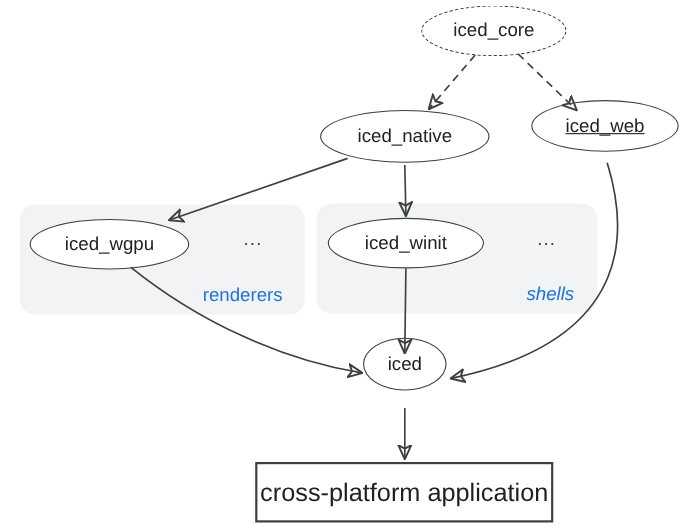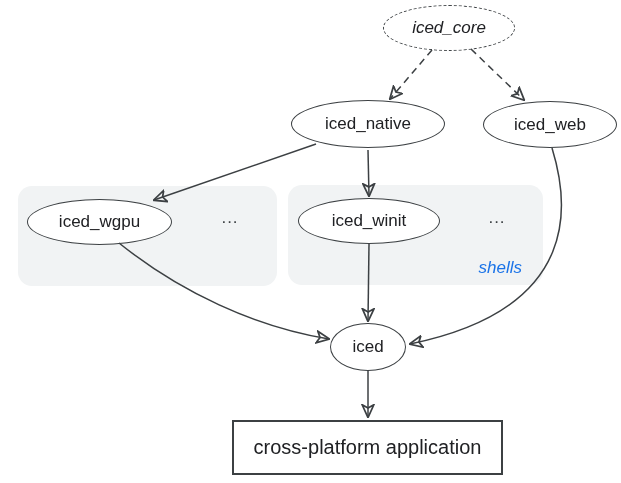--- a/index.html
+++ b/index.html
@@ -21,69 +21,70 @@
   }
   .ellipsis{
     position:absolute;transform:translate(-50%,-50%);font-size:17px;color:var(--stroke);
     letter-spacing:1px;
   }
   .node{
     position:absolute;display:flex;align-items:center;justify-content:center;
     background:#fff;border:1.5px solid var(--stroke);border-radius:50%;
     font-size:17px;color:var(--text);box-sizing:border-box;white-space:nowrap;
   }
-  .node.dashed{border-style:dashed;font-style:italic;}
+  .node.dashed{border-style:dashed;}
   .rect-node{
     position:absolute;display:flex;align-items:center;justify-content:center;
-    background:#fff;border:2px solid var(--stroke);font-size:20px;color:var(--text);
+    background:#fff;border:2px solid var(--stroke);font-size:23px;color:var(--text);
     box-sizing:border-box;white-space:nowrap;
   }
   #edge-layer{
     position:absolute;left:0;top:0;width:621px;height:483px;
     pointer-events:none;z-index:5;
   }
   #edge-layer path{fill:none;stroke:var(--stroke);stroke-width:1.5px;}
   #edge-layer path.dashed{stroke-dasharray:7 5;}
   .z0{z-index:0}.z1{z-index:1}
 </style>
 </head>
 <body>
 
 <div id="canvas">
 
   <div class="panel z0" style="left:18px;top:186px;width:259px;height:100px;">
     <span class="ellipsis" style="left:212px;top:32px;">...</span>
+    <span class="panel-label" style="right:20px;bottom:9px;">renderers</span>
   </div>
 
   <div class="panel z0" style="left:288px;top:185px;width:255px;height:100px;">
     <span class="ellipsis" style="left:209px;top:33px;">...</span>
     <span class="panel-label" style="right:21px;bottom:9px;font-style:italic;">shells</span>
   </div>
 
   <div class="node dashed z1" style="left:383px;top:5px;width:132px;height:46px;">
     <span>iced_core</span>
   </div>
 
   <div class="node z1" style="left:291px;top:100px;width:154px;height:48px;">
     <span>iced_native</span>
   </div>
 
-  <div class="node z1" style="left:483px;top:101px;width:134px;height:47px;">
+  <div class="node z1" style="left:483px;top:91px;width:134px;height:47px;text-decoration:underline;">
     <span>iced_web</span>
   </div>
 
   <div class="node z1" style="left:298px;top:198px;width:142px;height:46px;">
     <span>iced_winit</span>
   </div>
 
   <div class="node z1" style="left:27px;top:199px;width:145px;height:46px;">
     <span>iced_wgpu</span>
   </div>
 
-  <div class="node z1" style="left:330px;top:323px;width:76px;height:48px;text-align:center;">
+  <div class="node z1" style="left:330px;top:307px;width:76px;height:48px;text-align:center;">
     <span>iced</span>
   </div>
 
   <div class="rect-node z1" style="left:232px;top:420px;width:271px;height:55px;">
     <span>cross-platform application</span>
   </div>
 
   <svg id="edge-layer" viewBox="0 0 621 483">
     <defs>
       <marker id="arrow" markerUnits="userSpaceOnUse" markerWidth="14" markerHeight="14" viewBox="0 0 12 12" refX="11" refY="6" orient="auto">

